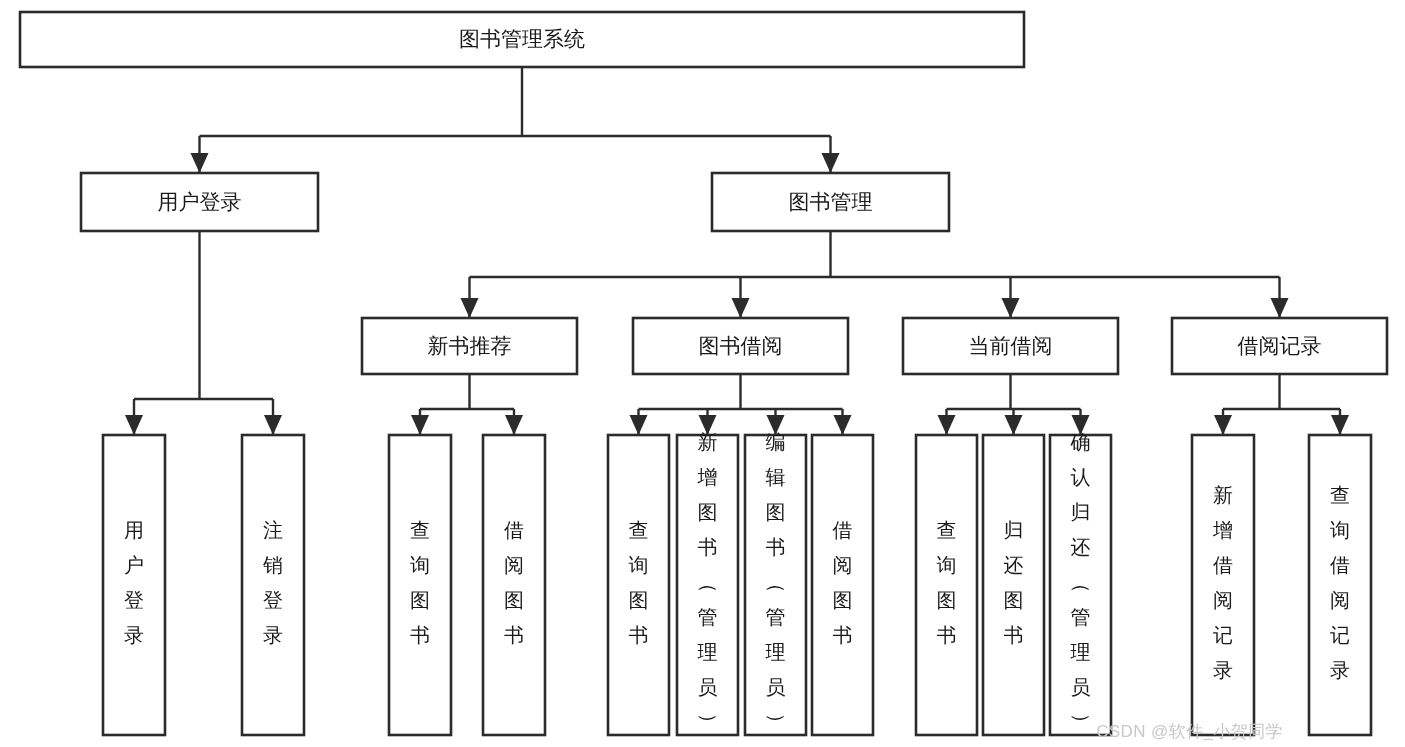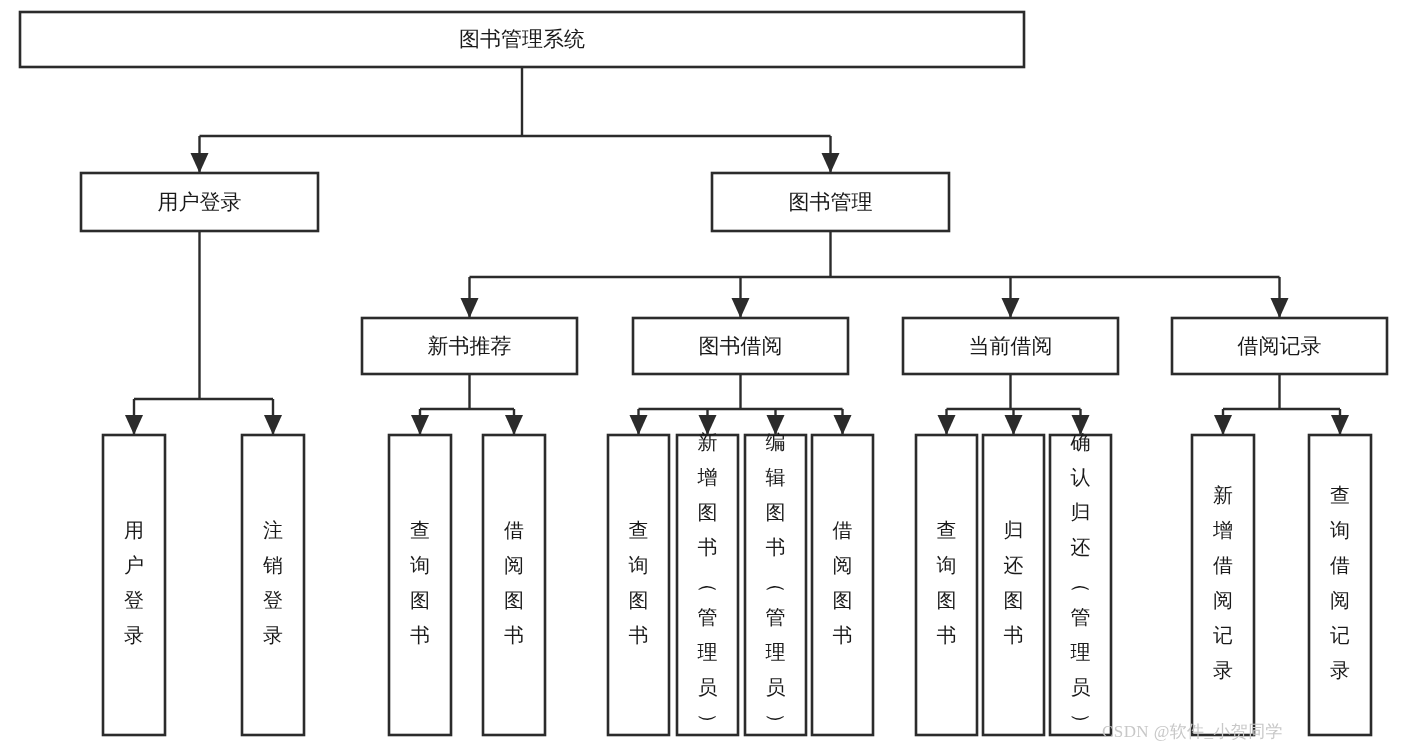--- a/index.html
+++ b/index.html
@@ -49,21 +49,21 @@
     stroke-linecap: butt;
   }
   .arrow-head {
     fill: #2b2b2b;
     stroke: none;
   }
   .watermark {
     position: absolute;
     right: 8px;
     bottom: 4px;
-    font-family: Liberation Serif, serif;
+    font-family: Liberation Sans, sans-serif;
     font-size: 17px;
     color: #c8c8c8;
     letter-spacing: 0.4px;
     white-space: nowrap;
     user-select: none;
   }
 </style>
 </head>
 <body>
 

